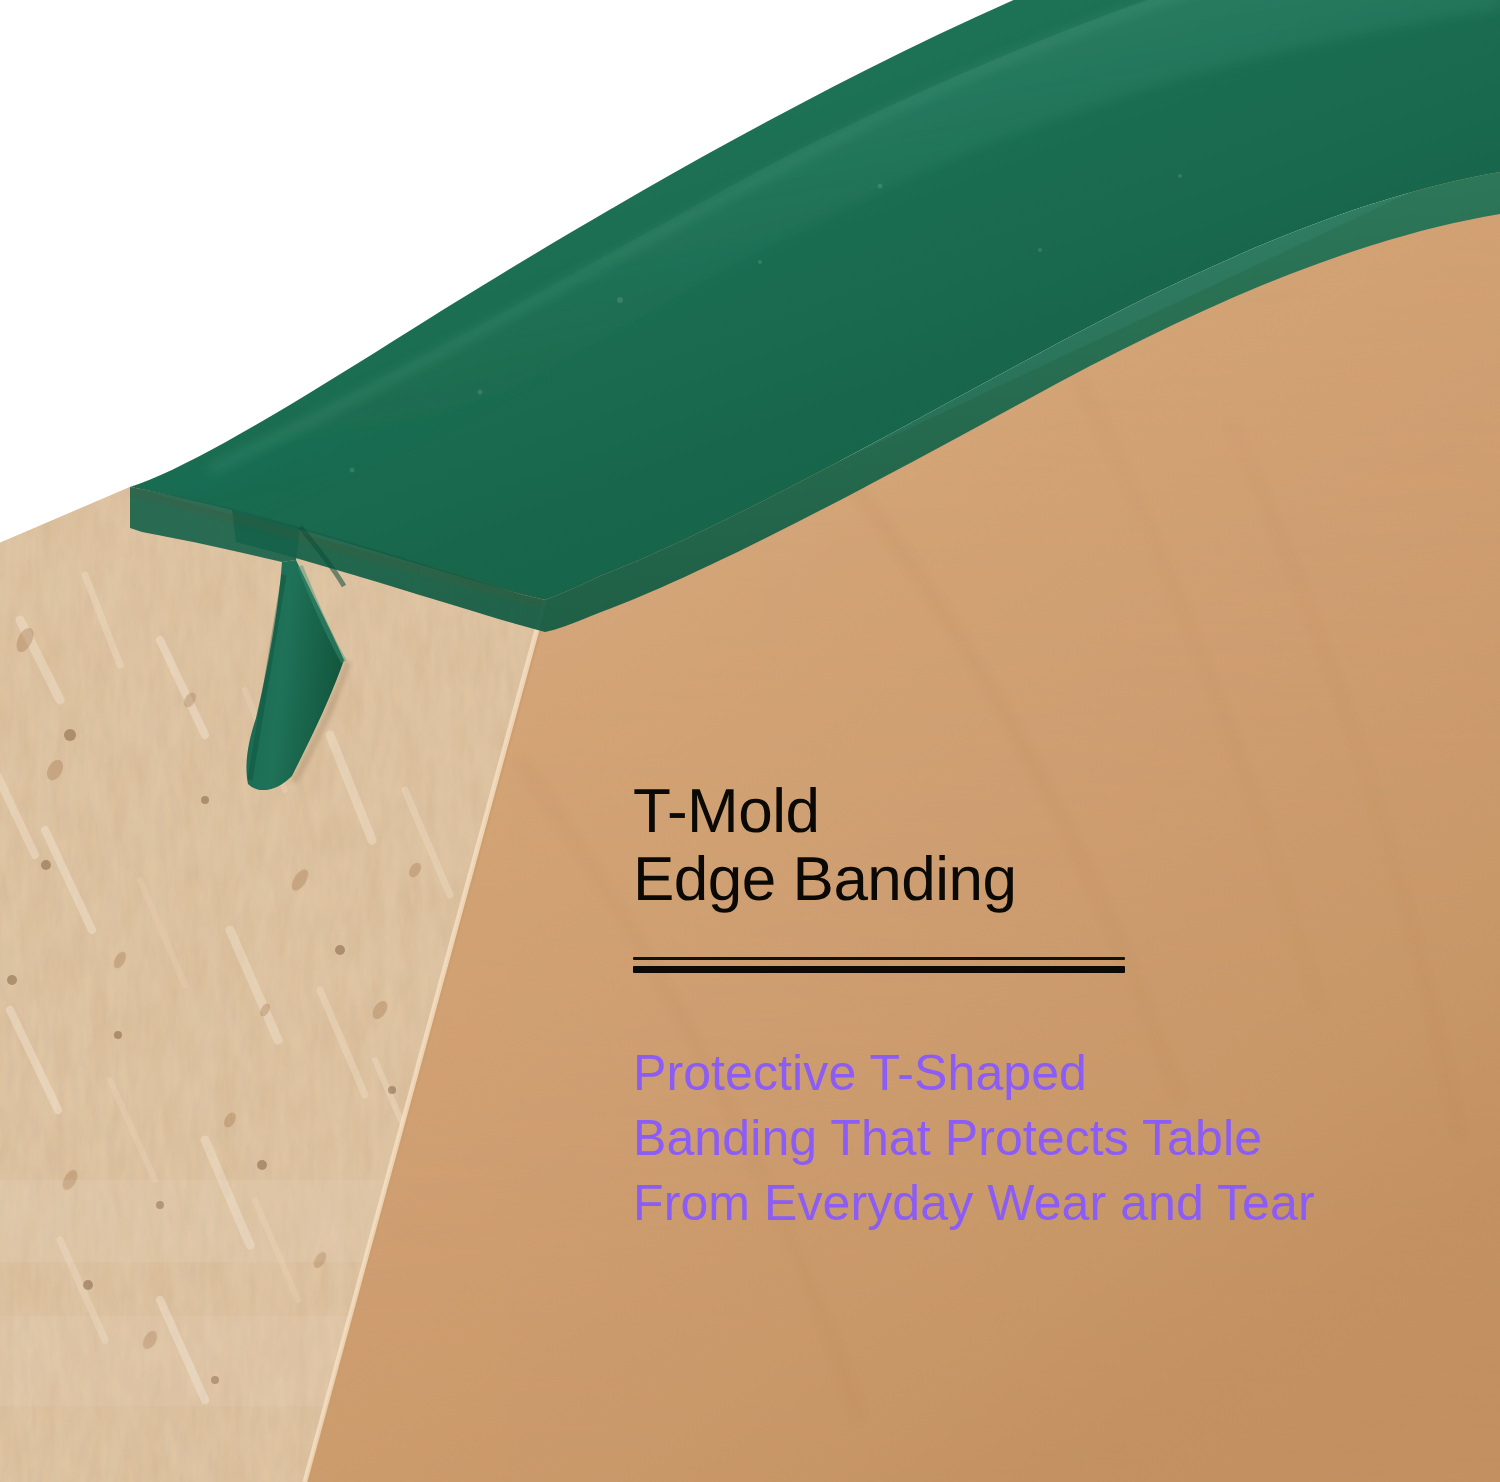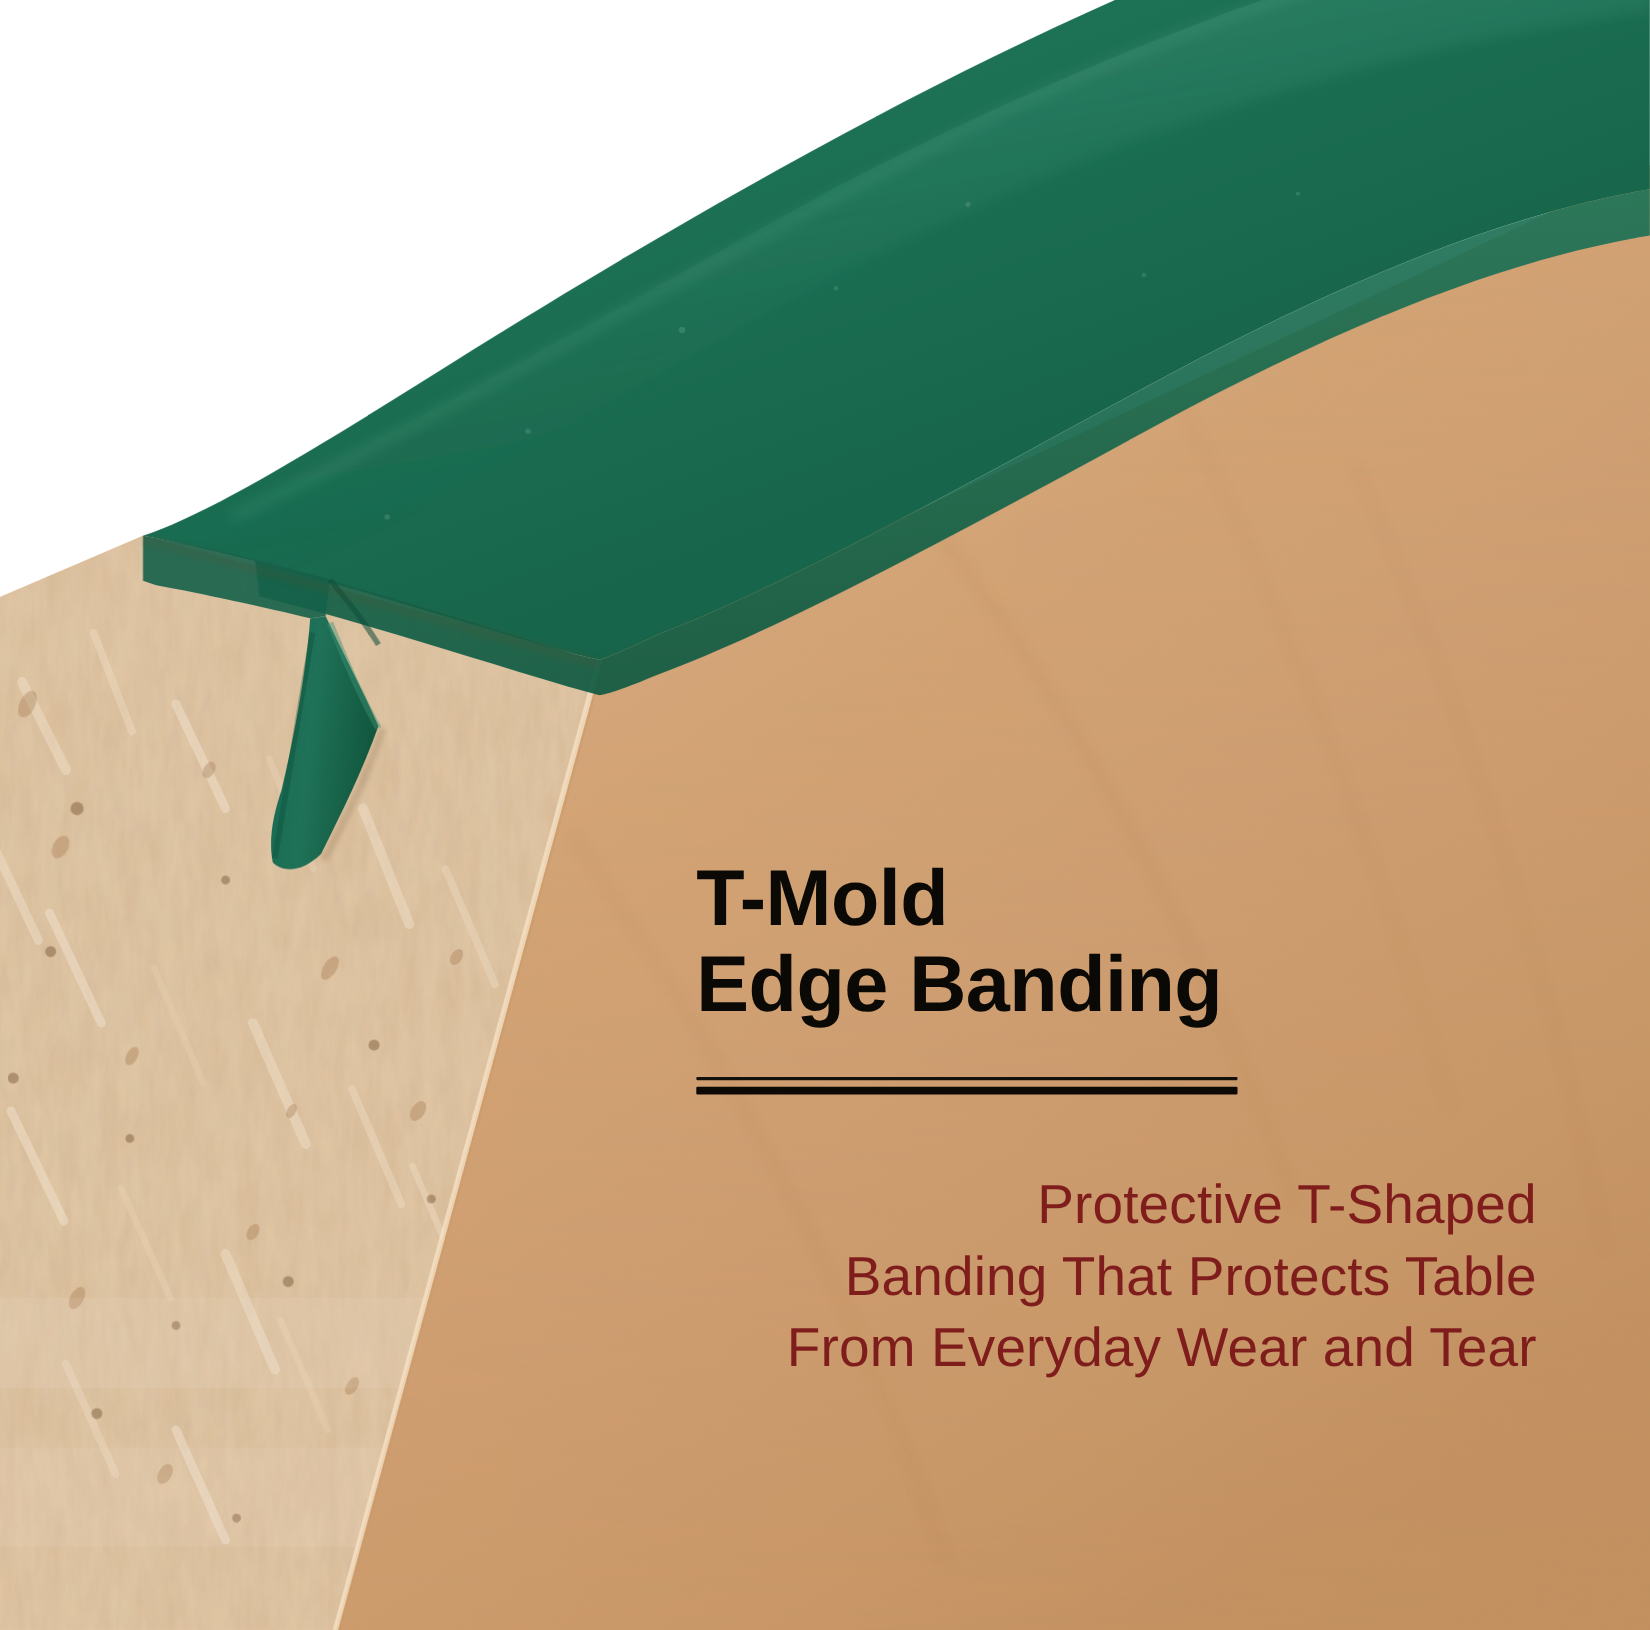--- a/index.html
+++ b/index.html
@@ -29,23 +29,23 @@
   #copy {
     position: absolute;
     left: 633px;
     top: 778px;
     width: 780px;
   }
   .headline {
     margin: 0;
     color: #0b0905;
     font-family: "Liberation Sans", sans-serif;
-    font-size: 72px;
+    font-size: 62px;
     line-height: 1.09;
-    font-weight: 700;
+    font-weight: 400;
     letter-spacing: -0.5px;
     white-space: pre-line;
     text-rendering: geometricPrecision;
   }
   #rules {
     margin-top: 44px;
     width: 492px;
   }
   .rule-thin {
     height: 3px;
@@ -54,30 +54,29 @@
   }
   .rule-gap {
     height: 6px;
   }
   .rule-thick {
     height: 7px;
     background: #0d0a06;
     border-radius: 1px;
   }
   .body-copy {
-    margin: 16px;
+    margin: 0;
     margin-top: 68px;
-    color: #7f1d1d;
+    color: #8b5cf6;
     font-family: "Liberation Sans", sans-serif;
     font-size: 50px;
     line-height: 1.30;
     font-weight: 400;
     letter-spacing: 0.1px;
     white-space: pre-line;
-    text-align: right;
   }
 </style>
 </head>
 <body>
 
 <div id="scene">
 
   <svg id="photo" viewBox="0 0 1500 1482" preserveAspectRatio="none">
     <defs>
 

